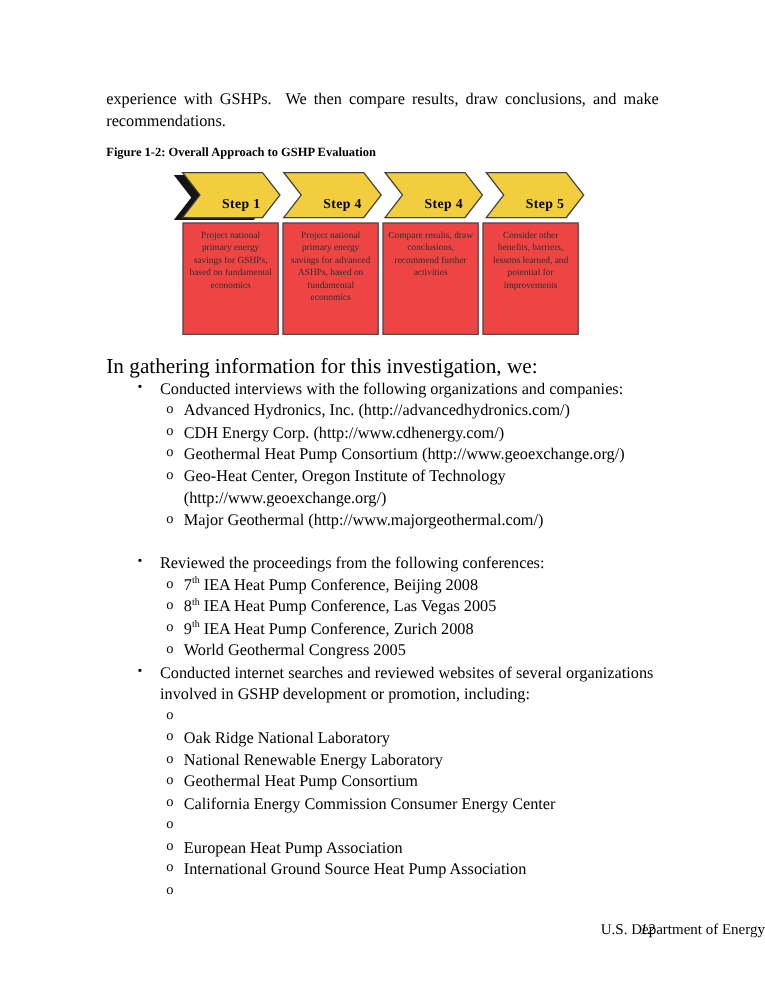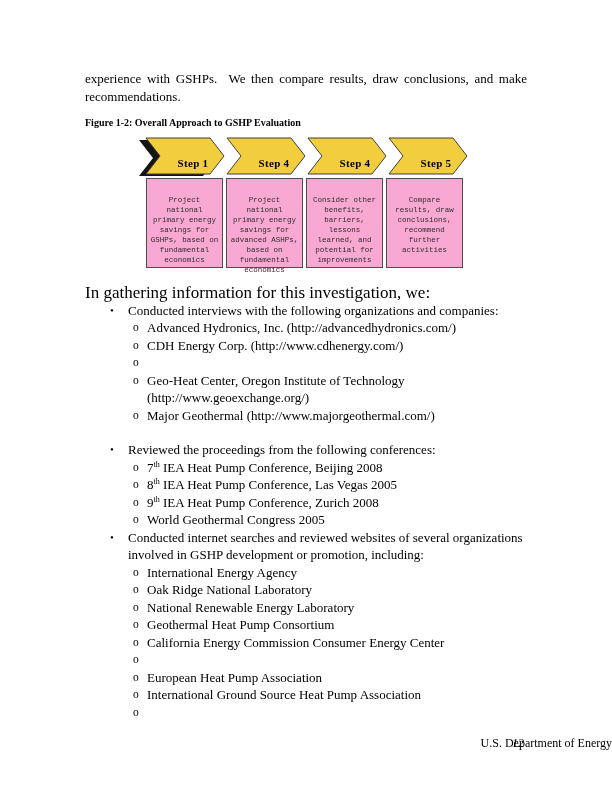--- a/index.html
+++ b/index.html
@@ -36,26 +36,26 @@
     font-family:"Liberation Serif", serif;
     letter-spacing:.3px;
   }
   .boxes{
     display:flex;gap:3px;margin-left:8px;margin-top:1px;
   }
   .step-box{
     width:77px;height:90px;
     box-sizing:border-box;
     border:1px solid #4d4d4d;
-    background:#f9a8d4;
-    font-family:Liberation Mono, monospace;
+    background:#ef4444;
+    font-family:Liberation Serif, serif;
     font-size:7.5px;line-height:10px;
     color:#2e2e2e;
     text-align:center;
-    padding:16px 3px 0 3px;
+    padding:4px 3px 0 3px;
   }
   .lead{
     font-size:17px;line-height:17.5px;
     margin:16px 0 0 0;
   }
   .list{margin:0;}
   .row{
     display:flex;
     font-size:13px;line-height:17.5px;
   }
@@ -106,22 +106,22 @@
         <polygon class="arrow" points="251,1 315,1 329,19 315,37 251,37 265,19"></polygon>
       </svg>
       <div class="step-label" style="left:20px">Step 1</div>
       <div class="step-label" style="left:101px">Step 4</div>
       <div class="step-label" style="left:182px">Step 4</div>
       <div class="step-label" style="left:263px">Step 5</div>
     </div>
     <div class="boxes">
       <div class="step-box">Project national primary energy savings for GSHPs, based on fundamental economics</div>
       <div class="step-box">Project national primary energy savings for advanced ASHPs, based on fundamental economics</div>
+      <div class="step-box">Compare results, draw conclusions, recommend further activities</div>
       <div class="step-box">Consider other benefits, barriers, lessons learned, and potential for improvements</div>
-      <div class="step-box">Compare results, draw conclusions, recommend further activities</div>
     </div>
   </div>
 
   <p class="lead">In gathering information for this investigation, we:</p>
 
   <div class="list">
 
     <div class="row">
       <span class="m1">•</span>
       <span class="t">Conducted interviews with the following organizations and companies:</span>
@@ -129,20 +129,21 @@
     <div class="row">
       <span class="m2">o</span>
       <span class="t">Advanced Hydronics, Inc. (http://advancedhydronics.com/)</span>
     </div>
     <div class="row">
       <span class="m2">o</span>
       <span class="t">CDH Energy Corp. (http://www.cdhenergy.com/)</span>
     </div>
     <div class="row">
       <span class="m2">o</span>
+      <span class="t">Geothermal Heat Pump Consortium (http://www.geoexchange.org/)</span>
     </div>
     <div class="row">
       <span class="m2">o</span>
       <span class="t">Geo-Heat Center, Oregon Institute of Technology (http://www.geoexchange.org/)</span>
     </div>
     <div class="row gap-after">
       <span class="m2">o</span>
       <span class="t">Major Geothermal (http://www.majorgeothermal.com/)</span>
     </div>
 
@@ -166,21 +167,20 @@
       <span class="m2">o</span>
       <span class="t">World Geothermal Congress 2005</span>
     </div>
 
     <div class="row">
       <span class="m1">•</span>
       <span class="t">Conducted internet searches and reviewed websites of several organizations involved in GSHP development or promotion, including:</span>
     </div>
     <div class="row">
       <span class="m2">o</span>
-      <span class="t">International Energy Agency</span>
     </div>
     <div class="row">
       <span class="m2">o</span>
       <span class="t">Oak Ridge National Laboratory</span>
     </div>
     <div class="row">
       <span class="m2">o</span>
       <span class="t">National Renewable Energy Laboratory</span>
     </div>
     <div class="row">

